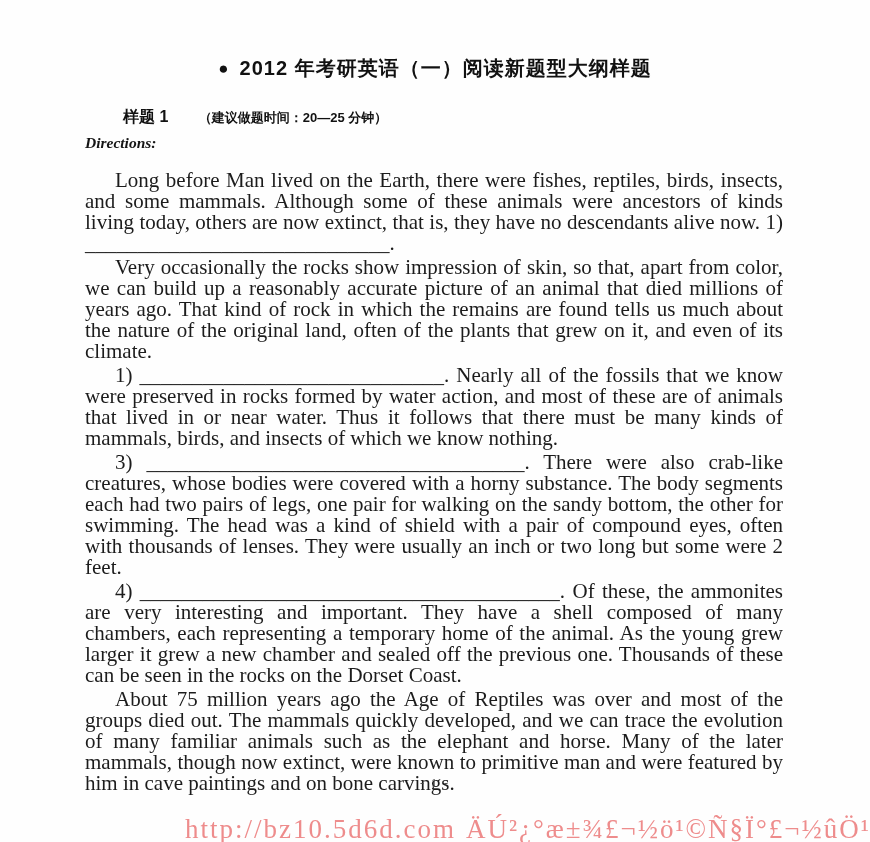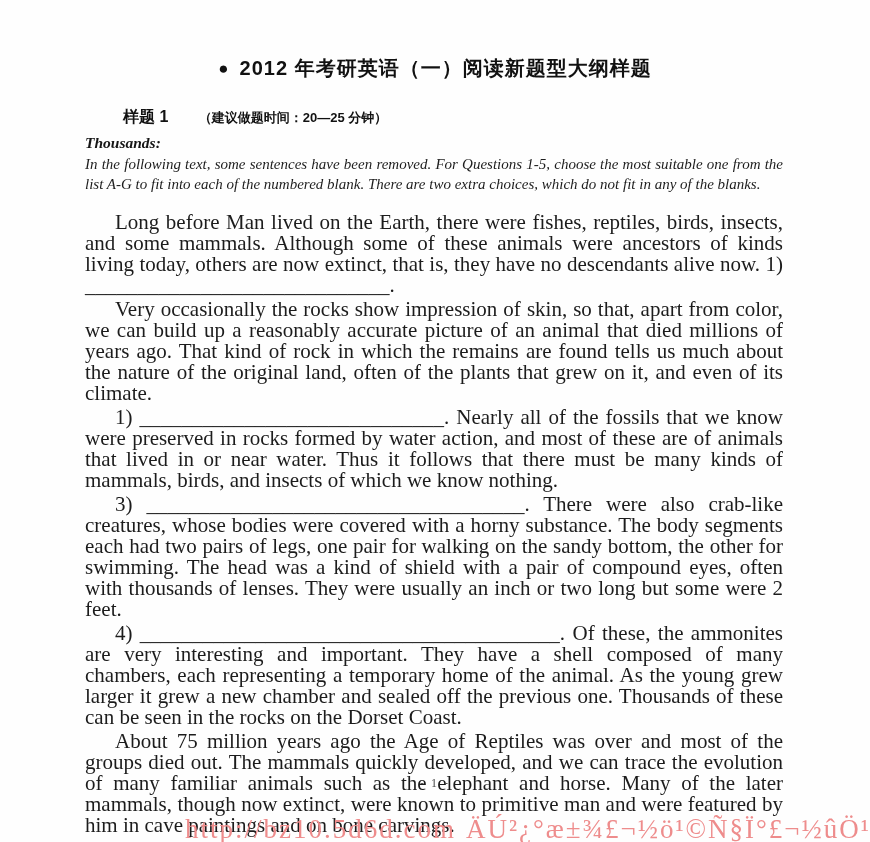--- a/index.html
+++ b/index.html
@@ -103,23 +103,22 @@
     <span class="bullet">●</span><span>2012 年考研英语（一）阅读新题型大纲样题</span>
   </h1>
 
   <div class="content">
 
     <div class="sample-line">
       <span class="sample-label">样题 1</span>
       <span class="sample-time">（建议做题时间：20—25 分钟）</span>
     </div>
 
-    <div class="directions-heading">Thousands:</div>
+    <div class="directions-heading">Directions:</div>
 
-    <p class="directions-body">In the following text, some sentences have been removed. For Questions 1-5, choose the most suitable one from the list A-G to fit into each of the numbered blank. There are two extra choices, which do not fit in any of the blanks.</p>
 
     <p class="para first-after-directions">Long before Man lived on the Earth, there were fishes, reptiles, birds, insects, and some mammals. Although some of these animals were ancestors of kinds living today, others are now extinct, that is, they have no descendants alive now. 1) _____________________________.</p>
     <p class="para">Very occasionally the rocks show impression of skin, so that, apart from color, we can build up a reasonably accurate picture of an animal that died millions of years ago. That kind of rock in which the remains are found tells us much about the nature of the original land, often of the plants that grew on it, and even of its climate.</p>
     <p class="para">1) _____________________________. Nearly all of the fossils that we know were preserved in rocks formed by water action, and most of these are of animals that lived in or near water. Thus it follows that there must be many kinds of mammals, birds, and insects of which we know nothing.</p>
     <p class="para">3) ____________________________________. There were also crab-like creatures, whose bodies were covered with a horny substance. The body segments each had two pairs of legs, one pair for walking on the sandy bottom, the other for swimming. The head was a kind of shield with a pair of compound eyes, often with thousands of lenses. They were usually an inch or two long but some were 2 feet.</p>
     <p class="para">4) ________________________________________. Of these, the ammonites are very interesting and important. They have a shell composed of many chambers, each representing a temporary home of the animal. As the young grew larger it grew a new chamber and sealed off the previous one. Thousands of these can be seen in the rocks on the Dorset Coast.</p>
     <p class="para">About 75 million years ago the Age of Reptiles was over and most of the groups died out. The mammals quickly developed, and we can trace the evolution of many familiar animals such as the elephant and horse. Many of the later mammals, though now extinct, were known to primitive man and were featured by him in cave paintings and on bone carvings.</p>
 
   </div>
 

